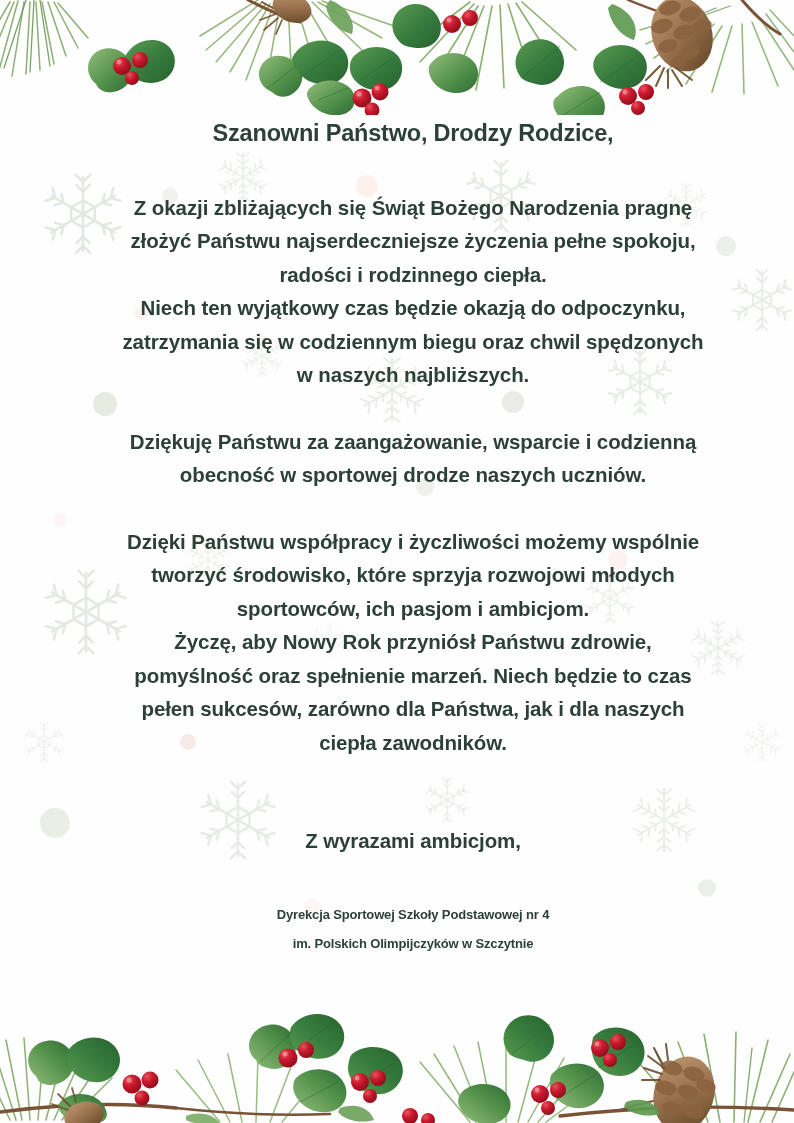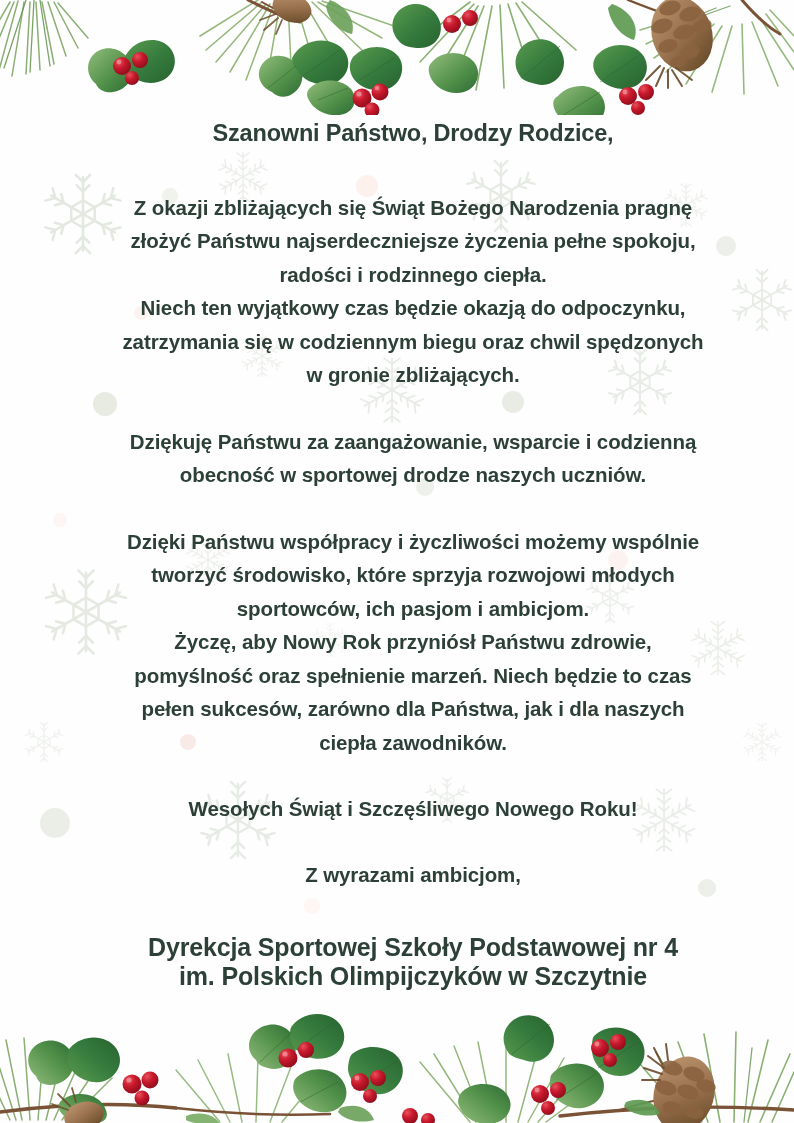--- a/index.html
+++ b/index.html
@@ -64,21 +64,21 @@
   .para {
     font-size: 20.5px;
     line-height: 33.5px;
     font-weight: bold;
     margin: 0;
     letter-spacing: -0.1px;
   }
   .para-gap { height: 33px; }
   .para-gap-sm { height: 32px; }
   #signature {
-    font-size: 25px;
+    font-size: 13px;
     font-weight: bold;
     line-height: 29px;
     letter-spacing: -0.15px;
     margin: 0;
   }
   .sig-gap { height: 42px; }
 </style>
 </head>
 <body>
 
@@ -639,21 +639,21 @@
   <div id="content">
 
     <h1 id="greeting-heading">Szanowni Państwo, Drodzy Rodzice,</h1>
 
     <p class="para">
       <span>Z okazji zbliżających się Świąt Bożego Narodzenia pragnę</span><br>
       <span>złożyć Państwu najserdeczniejsze życzenia pełne spokoju,</span><br>
       <span>radości i rodzinnego ciepła.</span><br>
       <span>Niech ten wyjątkowy czas będzie okazją do odpoczynku,</span><br>
       <span>zatrzymania się w codziennym biegu oraz chwil spędzonych</span><br>
-      <span>w gronie zbliżających.</span>
+      <span>w naszych najbliższych.</span>
     </p>
 
     <div class="para-gap"></div>
 
     <p class="para">
       <span>Dziękuję Państwu za zaangażowanie, wsparcie i codzienną</span><br>
       <span>obecność w sportowej drodze naszych uczniów.</span>
     </p>
 
     <div class="para-gap"></div>
@@ -663,23 +663,20 @@
       <span>tworzyć środowisko, które sprzyja rozwojowi młodych</span><br>
       <span>sportowców, ich pasjom i ambicjom.</span><br>
       <span>Życzę, aby Nowy Rok przyniósł Państwu zdrowie,</span><br>
       <span>pomyślność oraz spełnienie marzeń. Niech będzie to czas</span><br>
       <span>pełen sukcesów, zarówno dla Państwa, jak i dla naszych</span><br>
       <span>ciepła zawodników.</span>
     </p>
 
     <div class="para-gap"></div>
 
-    <p class="para">
-      <span>Wesołych Świąt i Szczęśliwego Nowego Roku!</span>
-    </p>
 
     <div class="para-gap-sm"></div>
 
     <p class="para">
       <span>Z wyrazami ambicjom,</span>
     </p>
 
     <div class="sig-gap"></div>
 
     <p id="signature">

